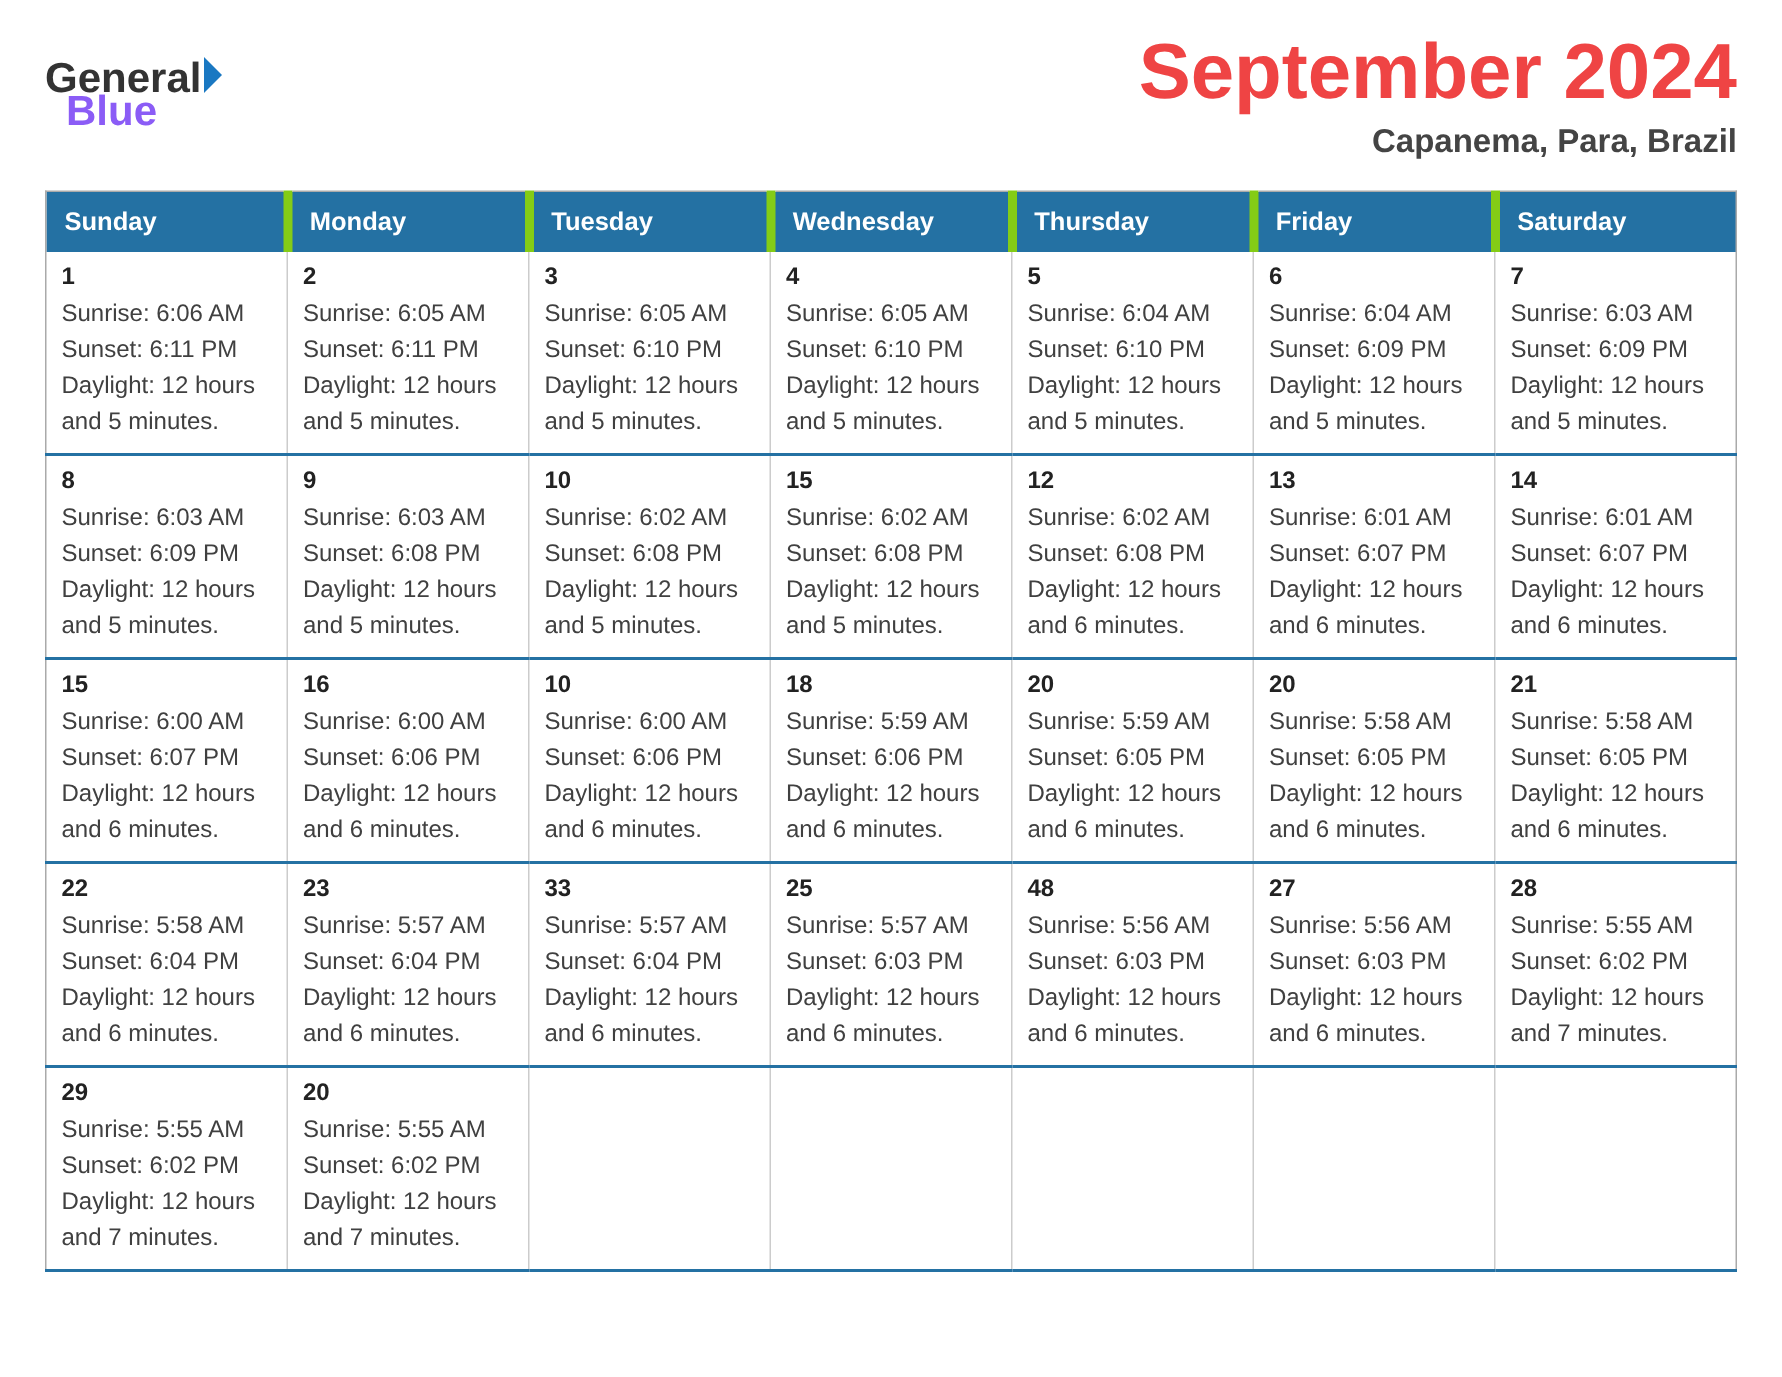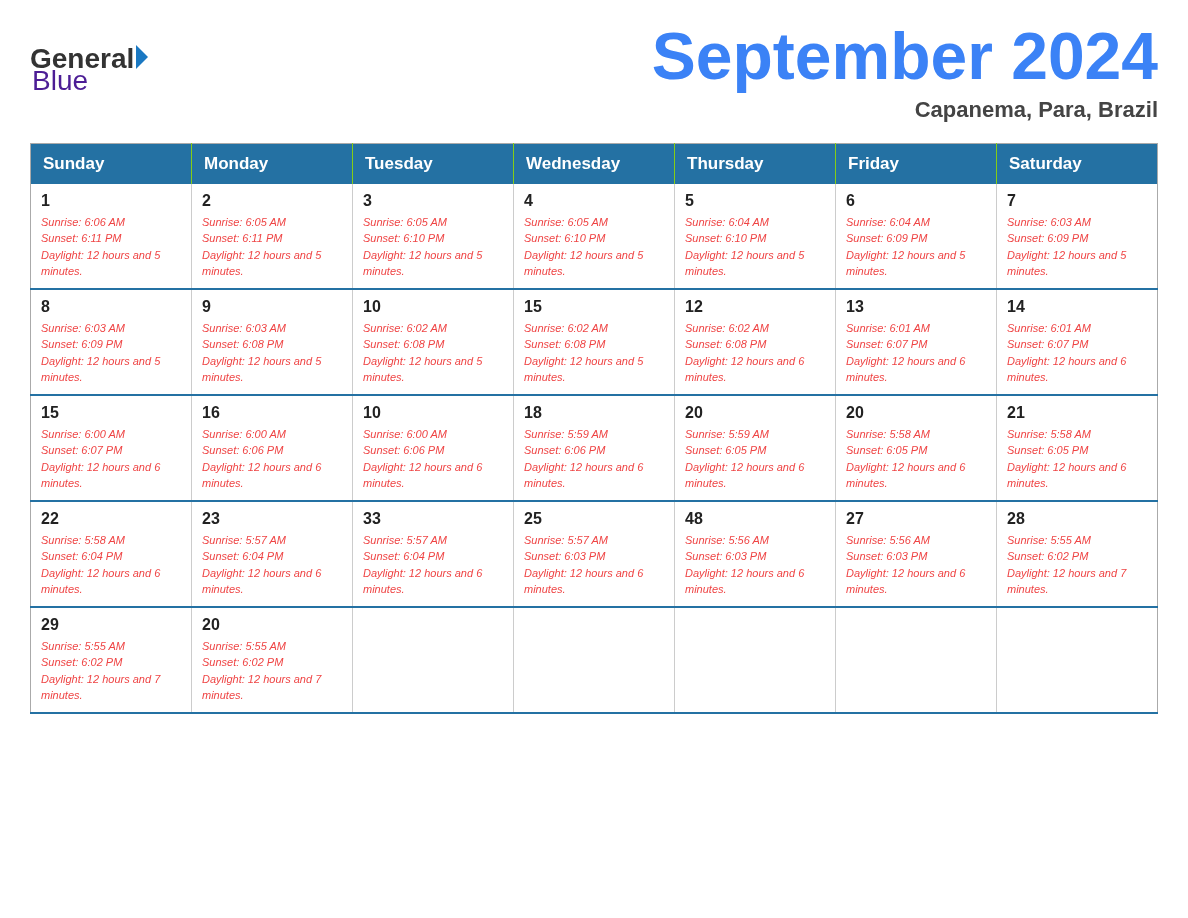--- a/index.html
+++ b/index.html
@@ -35,54 +35,54 @@
     }
     .logo-wrapper {
       display: flex;
       flex-direction: column;
     }
     .logo-line1 {
       display: flex;
       align-items: center;
     }
     .logo-line2 {
-      color: #4c1d95;
+      color: #8b5cf6;
       font-size: 28px;
-      font-weight: normal;
+      font-weight: bold;
       margin-top: -8px;
-      margin-left: 2px;
+      margin-left: 14px;
     }
     .title-block {
       text-align: right;
     }
     .main-title {
-      font-size: 66px;
-      font-weight: bold;
-      color: #3b82f6;
+      font-size: 52px;
+      font-weight: bold;
+      color: #ef4444;
       line-height: 1.1;
     }
     .subtitle {
       font-size: 22px;
       color: #444;
       margin-top: 4px;
       font-weight: bold;
     }
     .calendar {
       width: 100%;
       border-collapse: collapse;
       border: 1px solid #aaa;
     }
     .calendar thead tr th {
       background-color: #2471a3;
       color: #fff;
       font-size: 17px;
       font-weight: bold;
       padding: 10px 12px;
       text-align: left;
-      border-right: 1px solid #84cc16;
+      border-right: 6px solid #84cc16;
     }
     .calendar thead tr th:last-child {
       border-right: none;
     }
     .calendar tbody tr td {
       vertical-align: top;
       padding: 8px 10px;
       border-right: 1px solid #ccc;
       border-bottom: 2px solid #2471a3;
       width: 14.28%;
@@ -93,24 +93,23 @@
     .calendar tbody tr td:last-child {
       border-right: none;
     }
     .day-number {
       font-size: 16px;
       font-weight: bold;
       color: #222;
       margin-bottom: 4px;
     }
     .day-info {
-      font-size: 11px;
-      color: #ef4444;
+      font-size: 16px;
+      color: #404040;
       line-height: 1.5;
-      font-style: italic;
     }
     .empty-cell {
       background: #fff;
     }
   </style>
 </head>
 <body>
 
 <div class="header">
   <div class="logo-wrapper">

